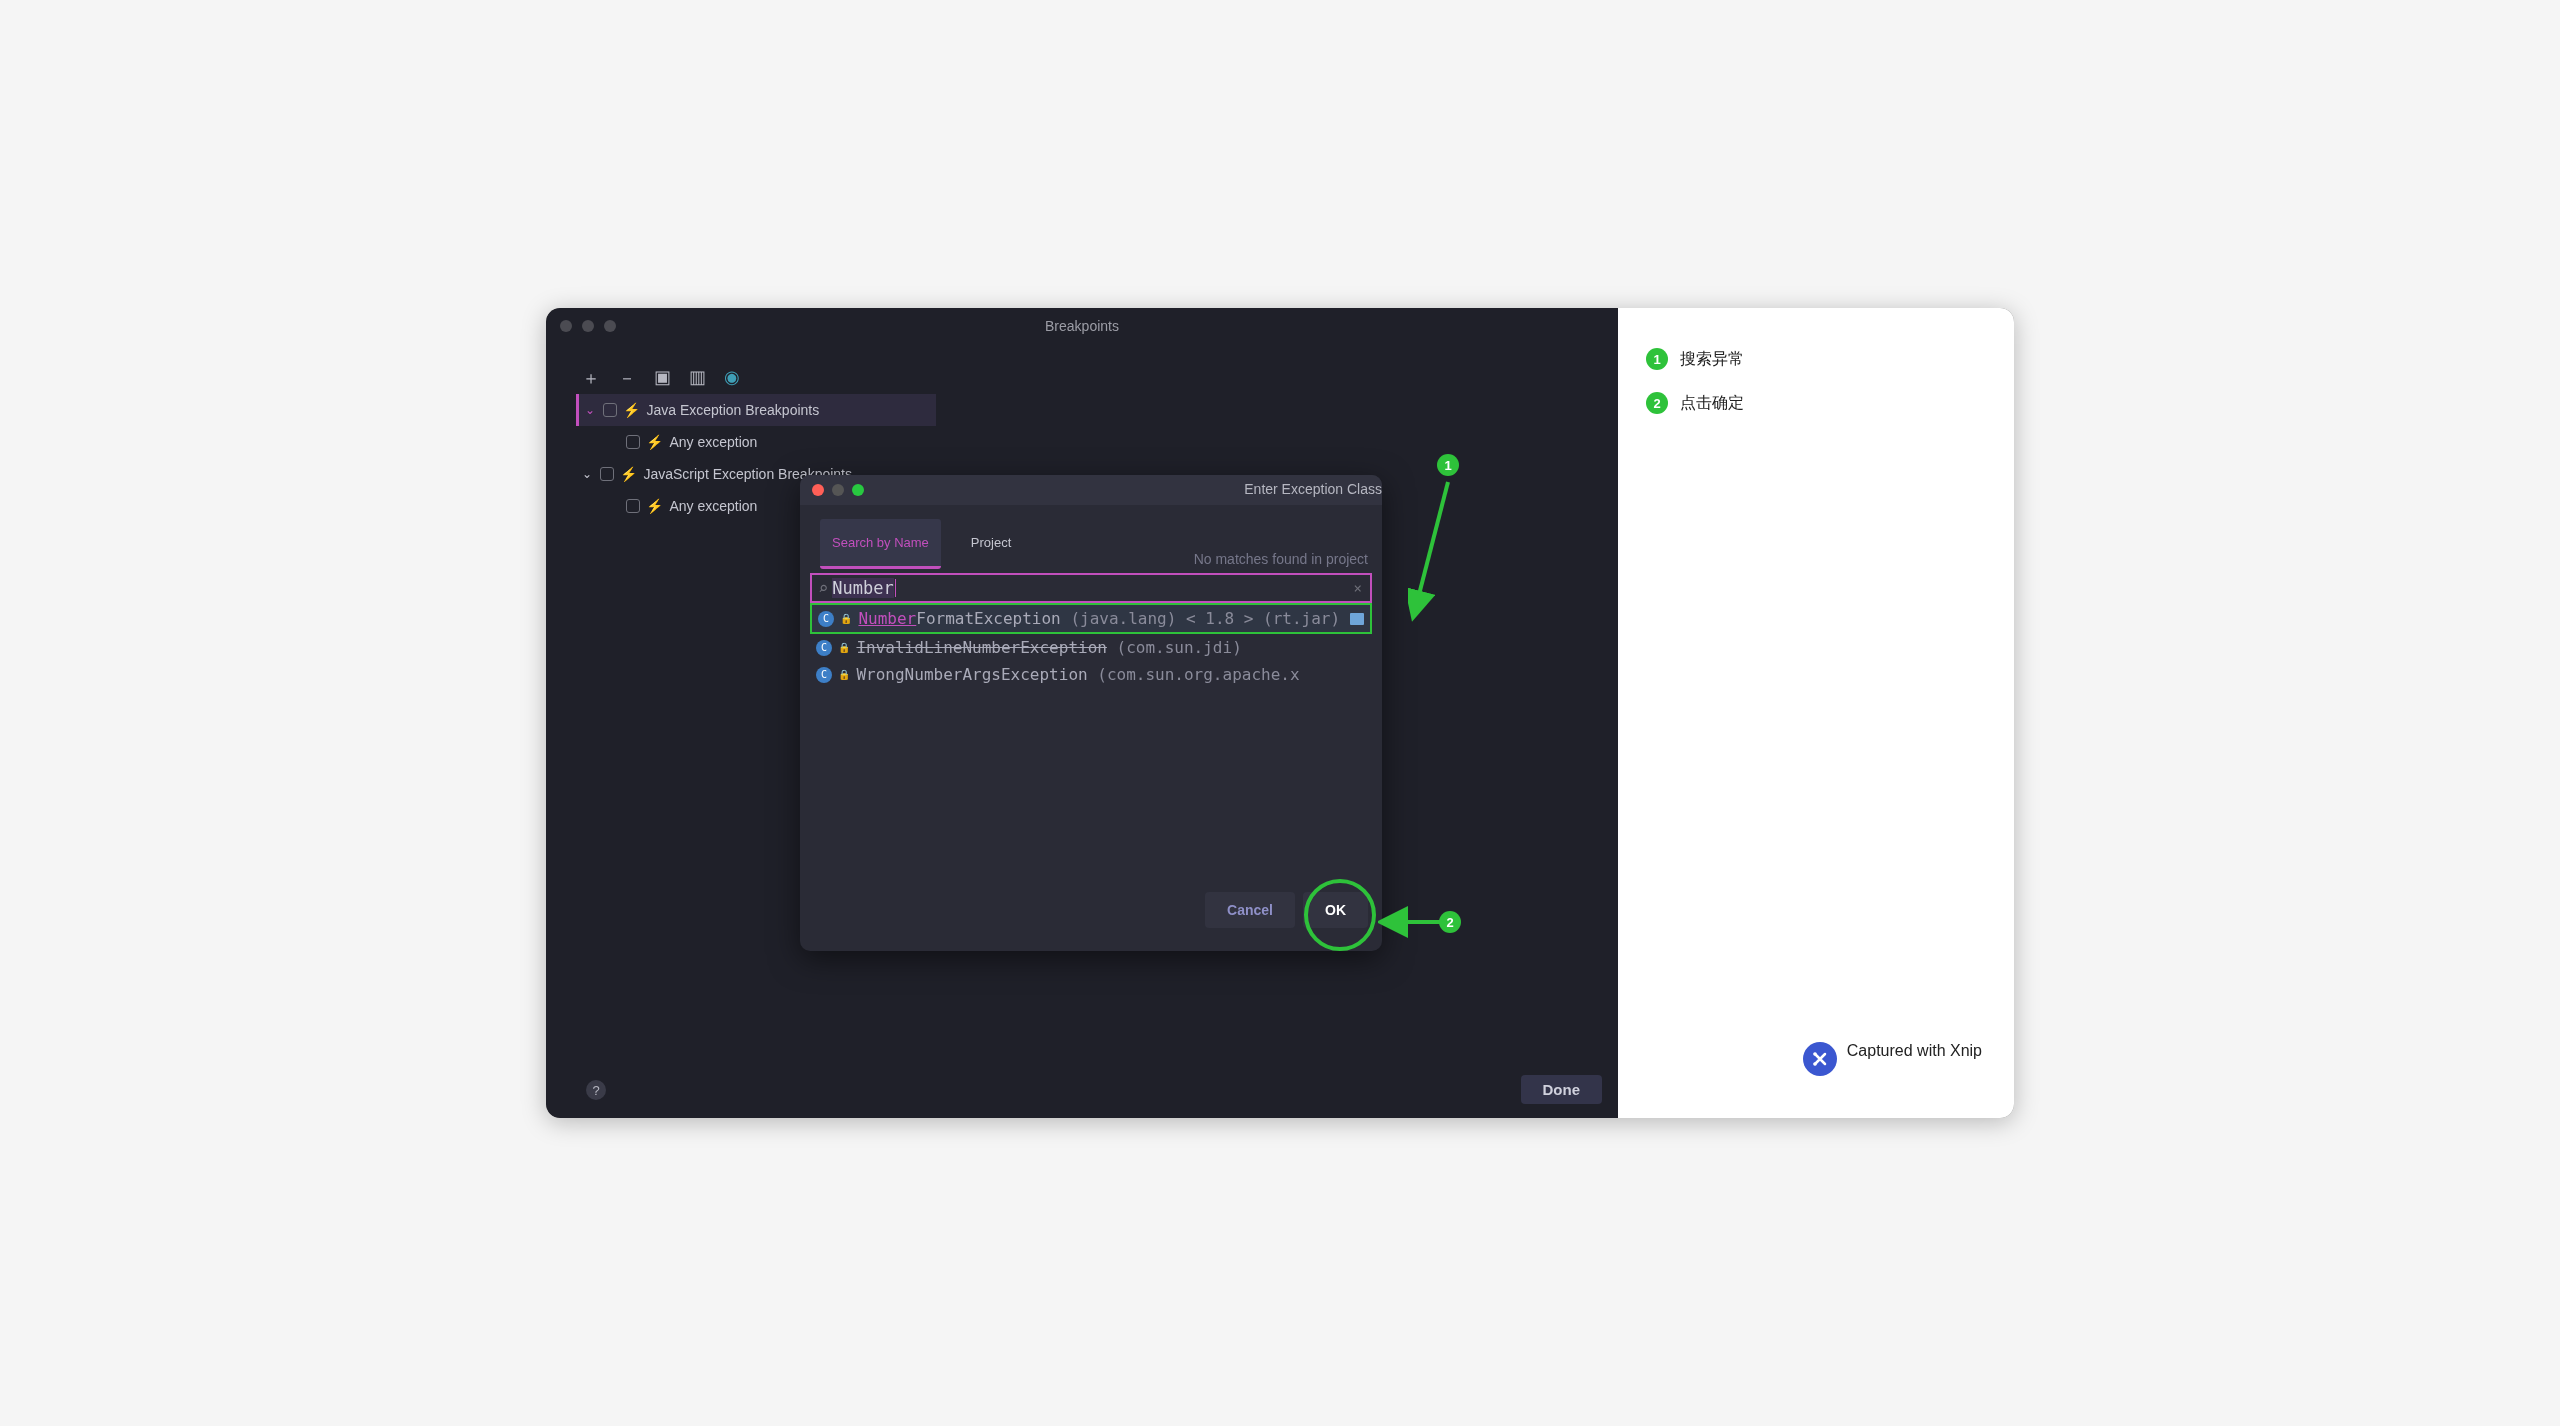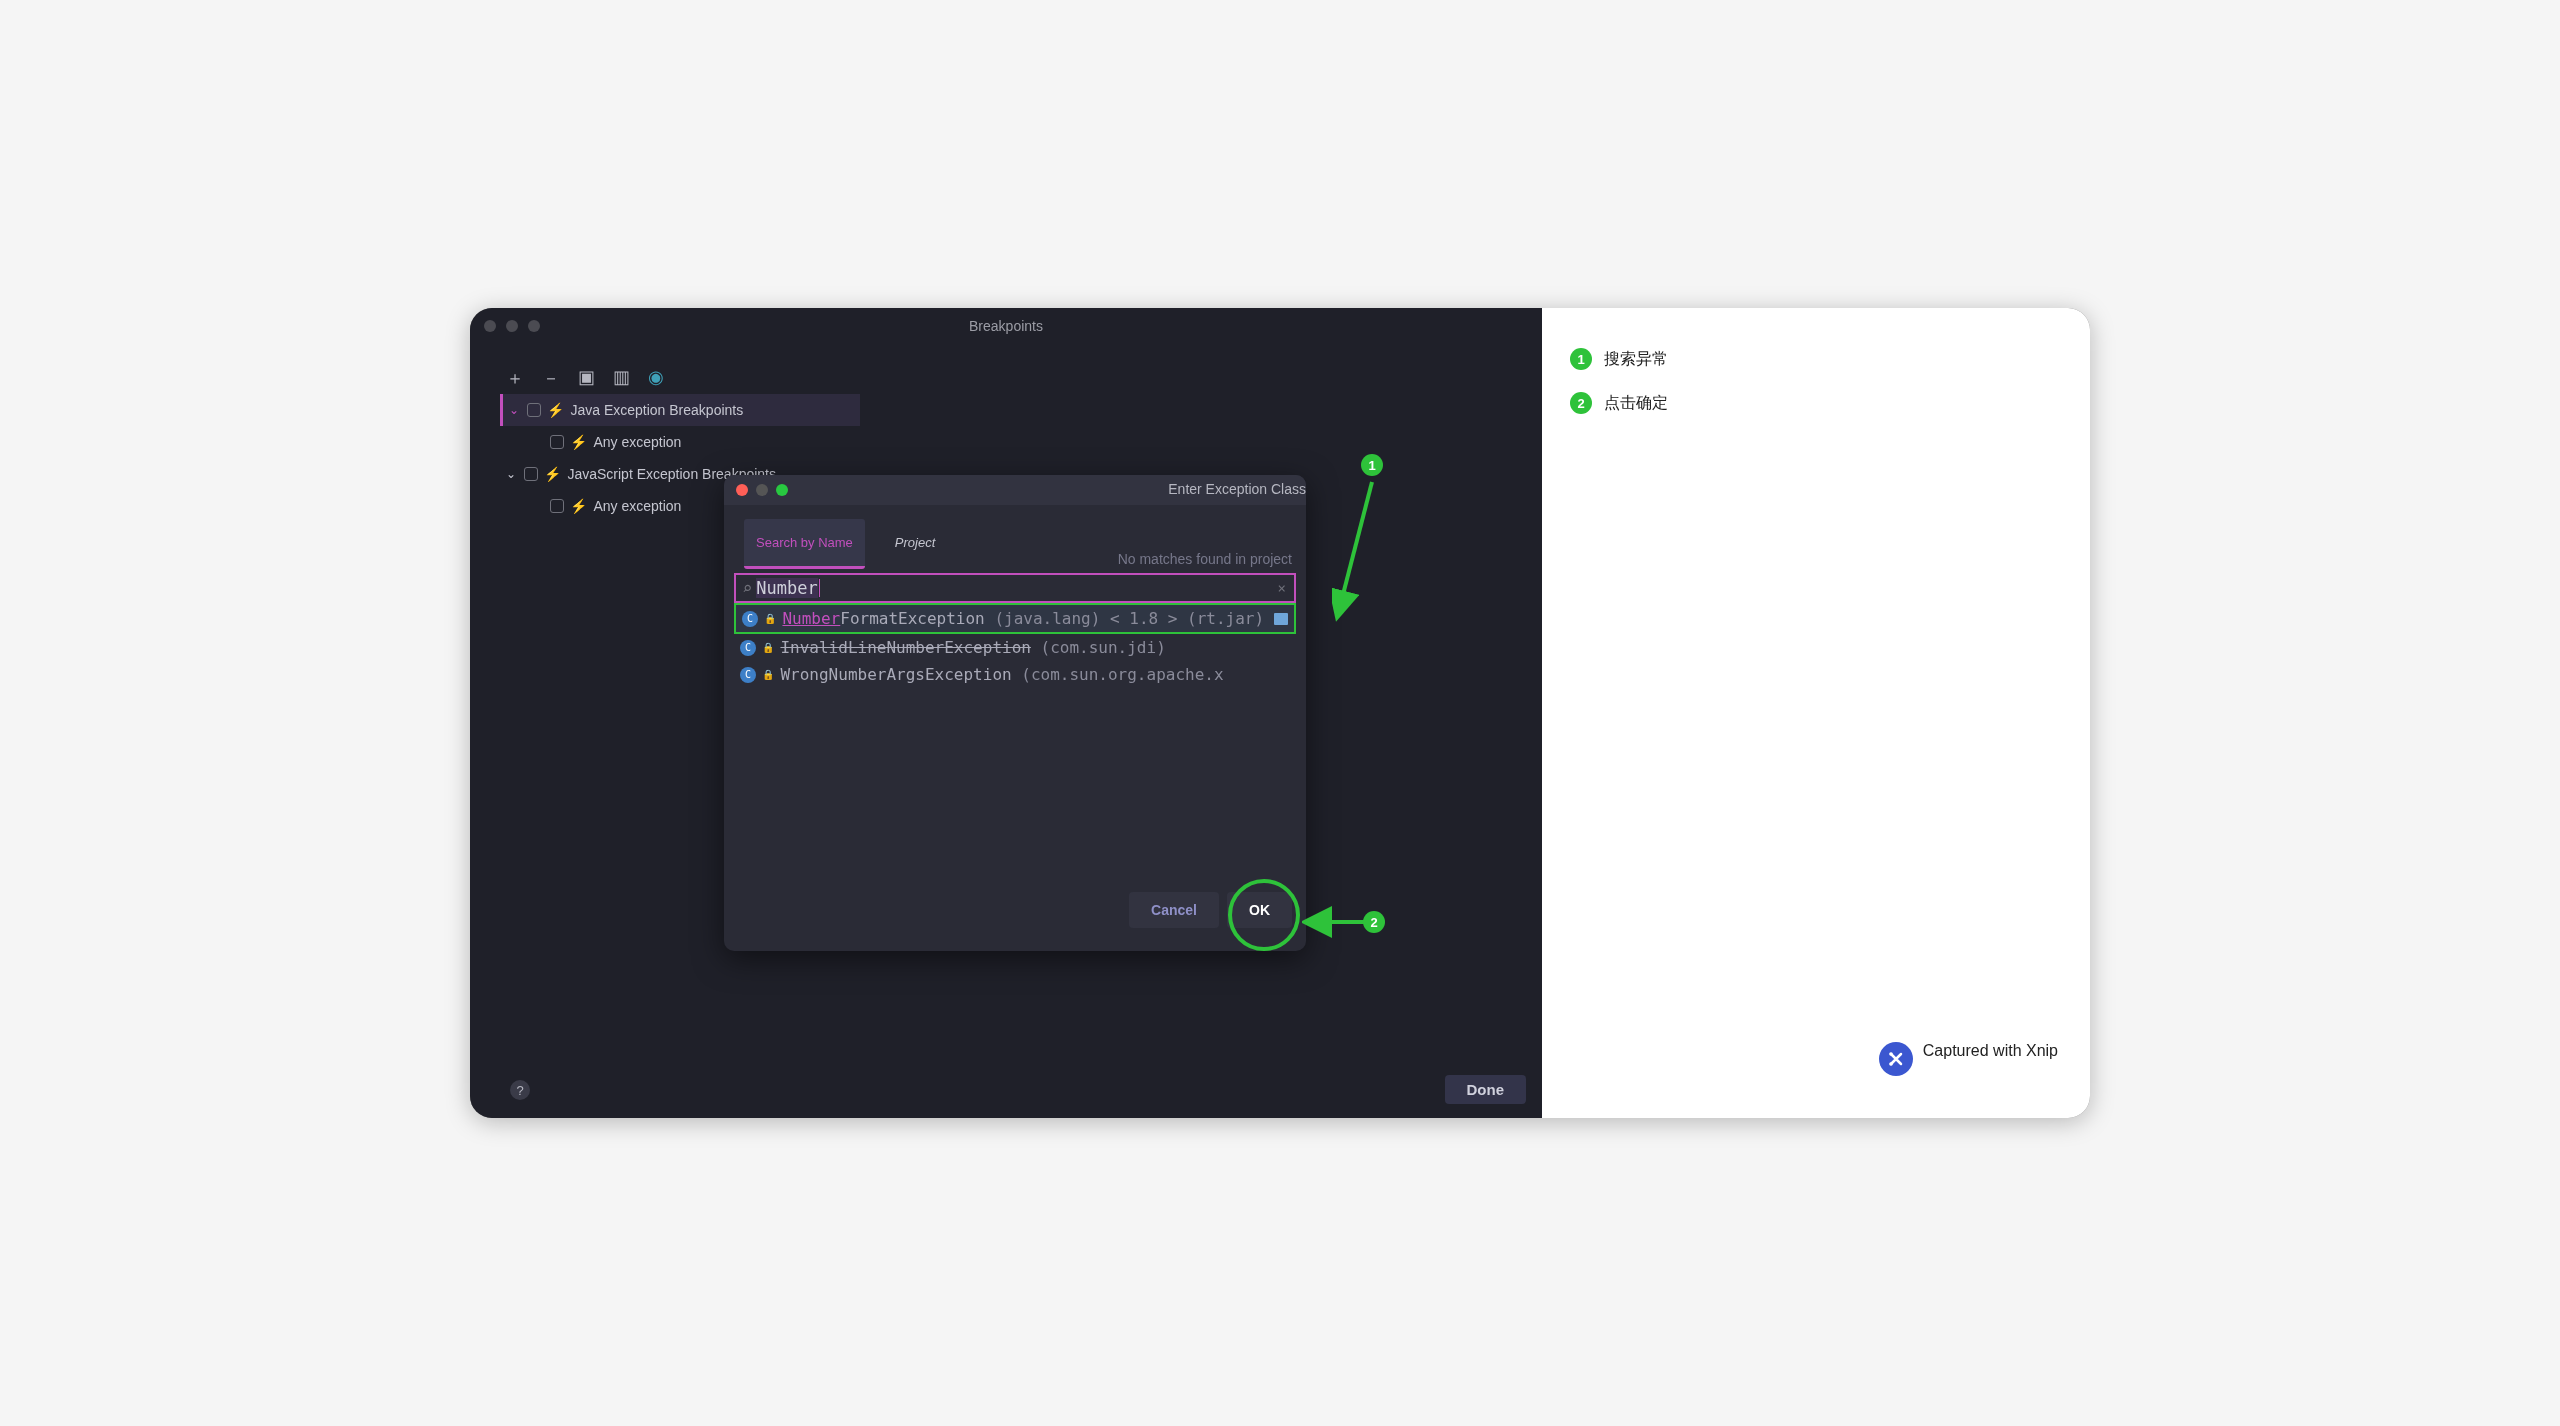--- a/index.html
+++ b/index.html
@@ -6,24 +6,24 @@
   body {
     font-family: -apple-system, BlinkMacSystemFont, "Segoe UI", sans-serif;
     background: #f5f5f5;
     width: 2560px;
     height: 1426px;
     display: flex;
     align-items: center;
     justify-content: center;
   }
   .outer-frame {
-    width: 1620px;
+    width: 1468px;
     height: 810px;
     background: #737373;
-    border-radius: 22px;
+    border-radius: 14px;
     box-shadow: 0 4px 24px rgba(0,0,0,0.25);
     display: flex;
     overflow: hidden;
     position: relative;
   }
   .ide-panel {
     width: 1072px;
     height: 100%;
     background: #1f2029;
     position: relative;
@@ -135,21 +135,21 @@
     color: #c5c6d0;
     padding: 16px 12px;
     background: #36374a;
     border-radius: 3px;
     cursor: pointer;
   }
   .tab.active {
     color: #c24fbd;
     border-bottom: 3px solid #c24fbd;
   }
-  .tab.inactive { background: transparent; font-style: italic; }
+  .tab.inactive { background: transparent; }
   .no-match {
     position: absolute;
     top: 76px; right: 14px;
     color: #76778a;
     font-size: 14px;
   }
   .search-box {
     position: absolute;
     top: 98px; left: 10px; right: 10px;
     height: 30px;

